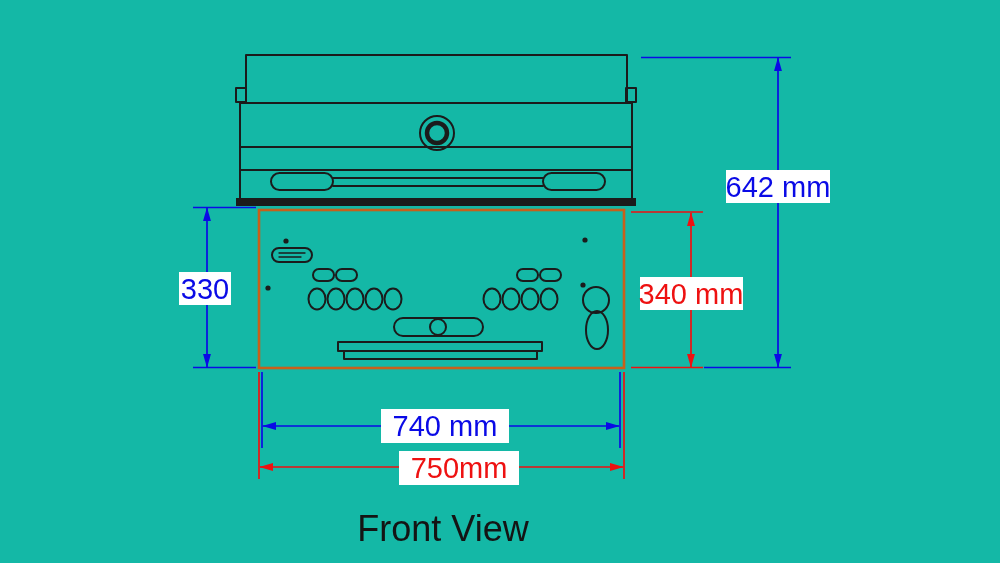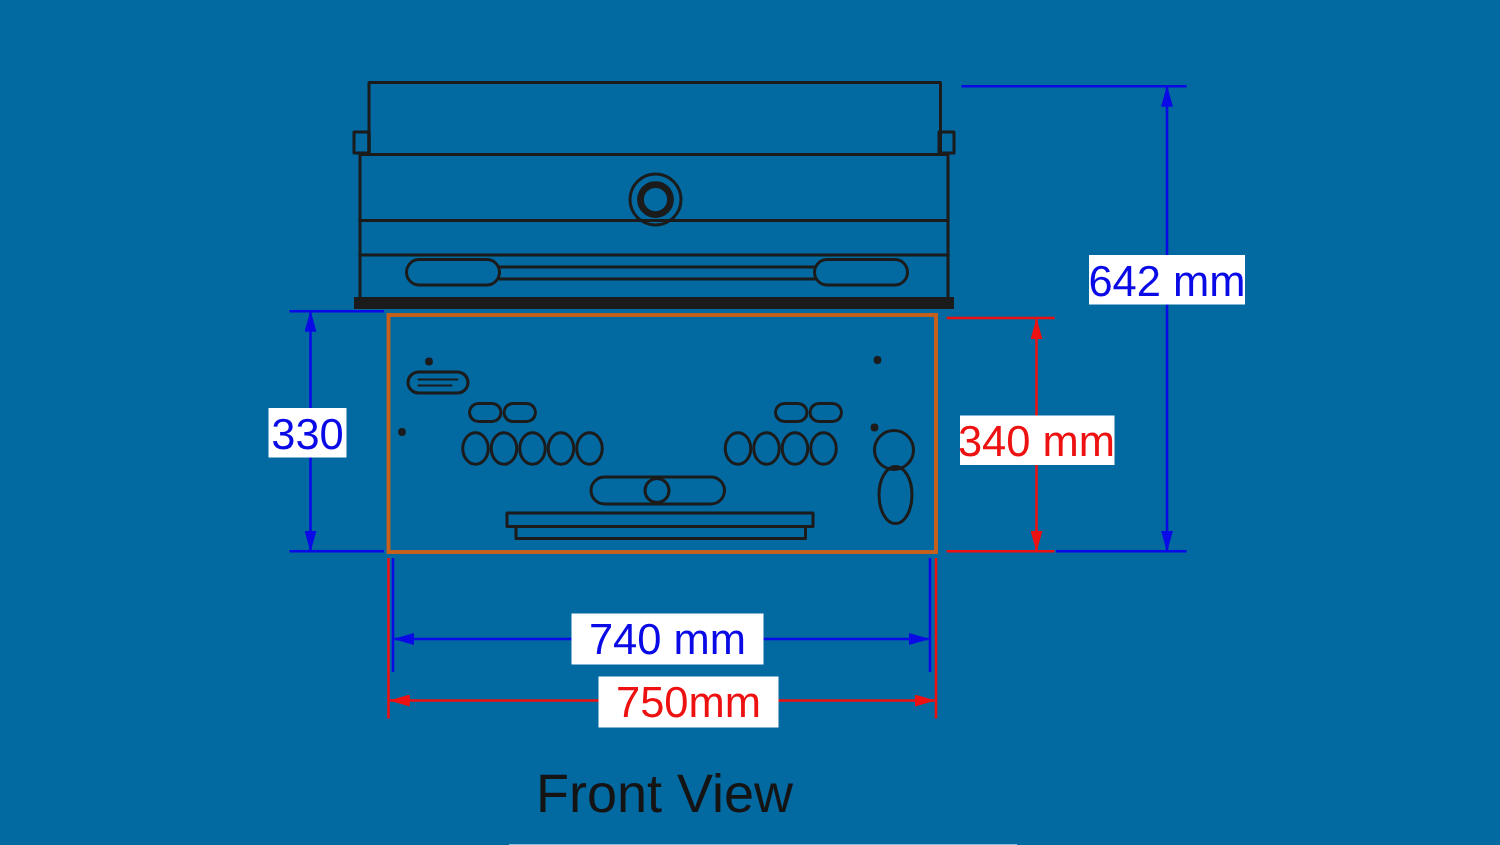--- a/index.html
+++ b/index.html
@@ -1,17 +1,17 @@
 <!DOCTYPE html>
 <html><head>
 <meta charset="utf-8">
 <style>
   html,body{margin:0;padding:0;background:#ffffff;}
   .stage{
-    position:relative;width:1000px;height:563px;background:#0369a1;
+    position:relative;width:1000px;height:563px;background:#14b8a6;
     font-family:"Liberation Sans",sans-serif;overflow:hidden;
   }
   svg{display:block;}
   
   .ink{stroke:#1b1b1b;fill:none;stroke-width:2;stroke-linecap:round;stroke-linejoin:round;}
   .thick{stroke-width:4.5;}
   .thin{stroke-width:1.3;}
   .fillpart{fill:#1b1b1b;stroke:none;}
   .cab{stroke:#c7601a;fill:none;stroke-width:2.6;}
   

